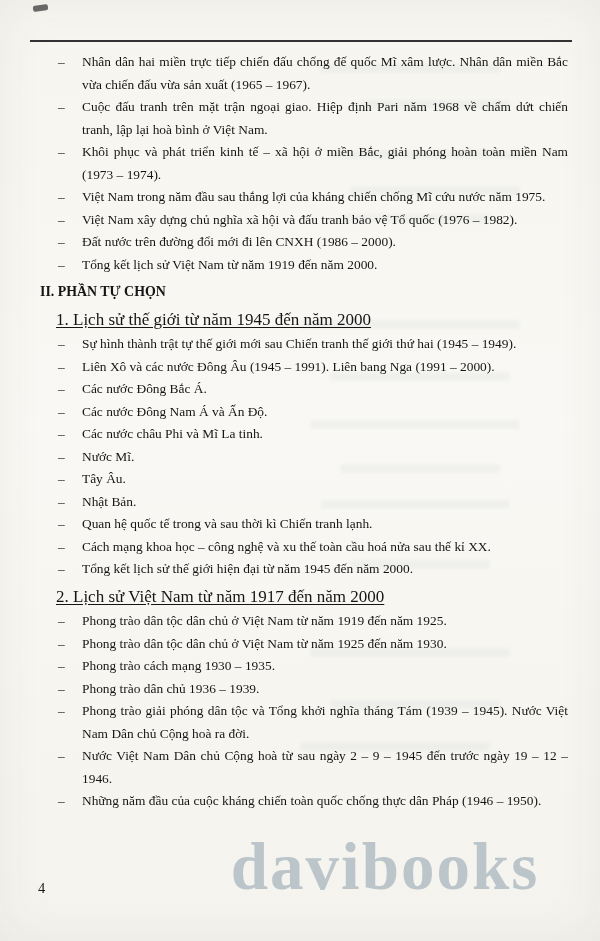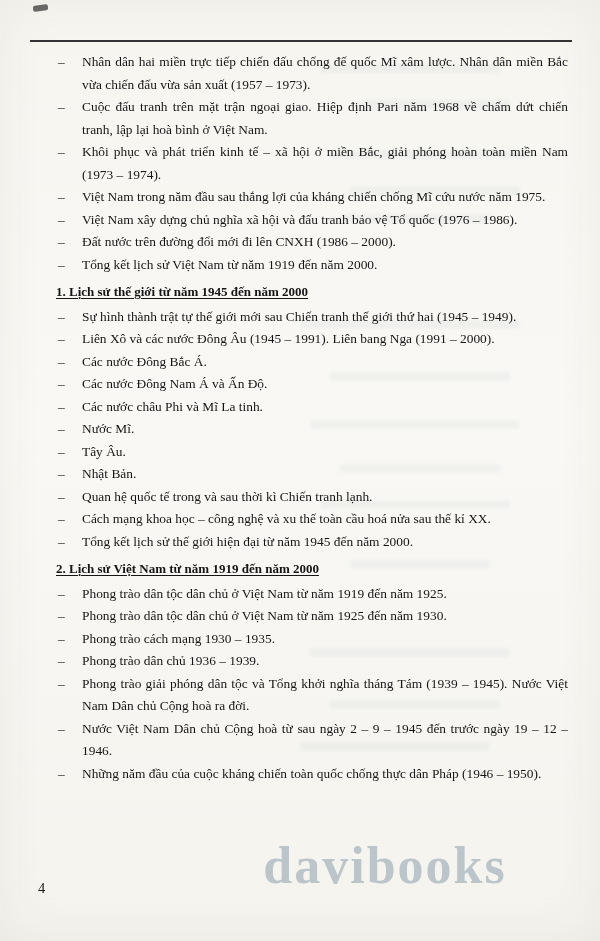--- a/index.html
+++ b/index.html
@@ -44,29 +44,29 @@
   .content {
     position: absolute; left: 34px; top: 51px; width: 534px; z-index: 1;
     font-size: 13.4px; line-height: 22.5px;
   }
   .bullet { display: flex; margin-left: 24px; }
   .dash   { flex: 0 0 24px; width: 24px; }
   .btext  { flex: 1; text-align: justify; }
 
   .h1 { font-weight: bold; font-size: 13.9px; margin: 5px 0 2px 6px; }
   .h2 { font-weight: bold; font-size: 13.6px; margin: 5px 0 2px 6px; }
-  .h3 { font-weight: bold; font-size: 13px; margin: 5px 0 2px 22px;
+  .h3 { font-weight: normal; font-size: 17px; margin: 5px 0 2px 22px;
         text-decoration: underline; text-underline-offset: 2px; }
 
   .watermark {
     position: absolute; left: 170px; top: 840px; width: 430px; z-index: 0;
     text-align: center; pointer-events: none; color: #7d93a2; opacity: .48;
   }
   .wm-name {
-    font-size: 52px; line-height: 52px; font-weight: bold; letter-spacing: 2px;
+    font-size: 67px; line-height: 52px; font-weight: bold; letter-spacing: 2px;
     font-family: "Liberation Serif", "DejaVu Serif", serif;
   }
   .wm-slogan { font-size: 20px; line-height: 22px; letter-spacing: 1px; margin-top: 1px; }
 
   footer.page-foot {
     position: absolute; left: 38px; top: 880px; z-index: 2;
     font-size: 14.5px; color: #1c1c1c;
   }
 </style>
 </head>
@@ -91,46 +91,47 @@
     <i style="left:300px; top:742px; width:190px;"></i>
   </div>
 
   <div class="corner-artifact"></div>
 
   <div class="rule"></div>
 
   <main id="content" class="content">
       <div class="bullet">
         <span class="dash">–</span>
-        <span class="btext">Nhân dân hai miền trực tiếp chiến đấu chống đế quốc Mĩ xâm lược. Nhân dân miền Bắc vừa chiến đấu vừa sản xuất (1957 – 1973).</span>
+        <span class="btext">Nhân dân hai miền trực tiếp chiến đấu chống đế quốc Mĩ xâm lược. Nhân dân miền Bắc vừa chiến đấu vừa sản xuất (1965 – 1967).</span>
       </div>
       <div class="bullet">
         <span class="dash">–</span>
         <span class="btext">Cuộc đấu tranh trên mặt trận ngoại giao. Hiệp định Pari năm 1968 về chấm dứt chiến tranh, lập lại hoà bình ở Việt Nam.</span>
       </div>
       <div class="bullet">
         <span class="dash">–</span>
         <span class="btext">Khôi phục và phát triển kinh tế – xã hội ở miền Bắc, giải phóng hoàn toàn miền Nam (1973 – 1974).</span>
       </div>
       <div class="bullet">
         <span class="dash">–</span>
         <span class="btext">Việt Nam trong năm đầu sau thắng lợi của kháng chiến chống Mĩ cứu nước năm 1975.</span>
       </div>
       <div class="bullet">
         <span class="dash">–</span>
-        <span class="btext">Việt Nam xây dựng chủ nghĩa xã hội và đấu tranh bảo vệ Tổ quốc (1976 – 1986).</span>
+        <span class="btext">Việt Nam xây dựng chủ nghĩa xã hội và đấu tranh bảo vệ Tổ quốc (1976 – 1982).</span>
       </div>
       <div class="bullet">
         <span class="dash">–</span>
         <span class="btext">Đất nước trên đường đổi mới đi lên CNXH (1986 – 2000).</span>
       </div>
       <div class="bullet">
         <span class="dash">–</span>
         <span class="btext">Tổng kết lịch sử Việt Nam từ năm 1919 đến năm 2000.</span>
       </div>
+      <div class="h1">II. PHẦN TỰ CHỌN</div>
       <div class="h3">1. Lịch sử thế giới từ năm 1945 đến năm 2000</div>
       <div class="bullet">
         <span class="dash">–</span>
         <span class="btext">Sự hình thành trật tự thế giới mới sau Chiến tranh thế giới thứ hai (1945 – 1949).</span>
       </div>
       <div class="bullet">
         <span class="dash">–</span>
         <span class="btext">Liên Xô và các nước Đông Âu (1945 – 1991). Liên bang Nga (1991 – 2000).</span>
       </div>
       <div class="bullet">
@@ -162,21 +163,21 @@
         <span class="btext">Quan hệ quốc tế trong và sau thời kì Chiến tranh lạnh.</span>
       </div>
       <div class="bullet">
         <span class="dash">–</span>
         <span class="btext">Cách mạng khoa học – công nghệ và xu thế toàn cầu hoá nửa sau thế kỉ XX.</span>
       </div>
       <div class="bullet">
         <span class="dash">–</span>
         <span class="btext">Tổng kết lịch sử thế giới hiện đại từ năm 1945 đến năm 2000.</span>
       </div>
-      <div class="h3">2. Lịch sử Việt Nam từ năm 1919 đến năm 2000</div>
+      <div class="h3">2. Lịch sử Việt Nam từ năm 1917 đến năm 2000</div>
       <div class="bullet">
         <span class="dash">–</span>
         <span class="btext">Phong trào dân tộc dân chủ ở Việt Nam từ năm 1919 đến năm 1925.</span>
       </div>
       <div class="bullet">
         <span class="dash">–</span>
         <span class="btext">Phong trào dân tộc dân chủ ở Việt Nam từ năm 1925 đến năm 1930.</span>
       </div>
       <div class="bullet">
         <span class="dash">–</span>

